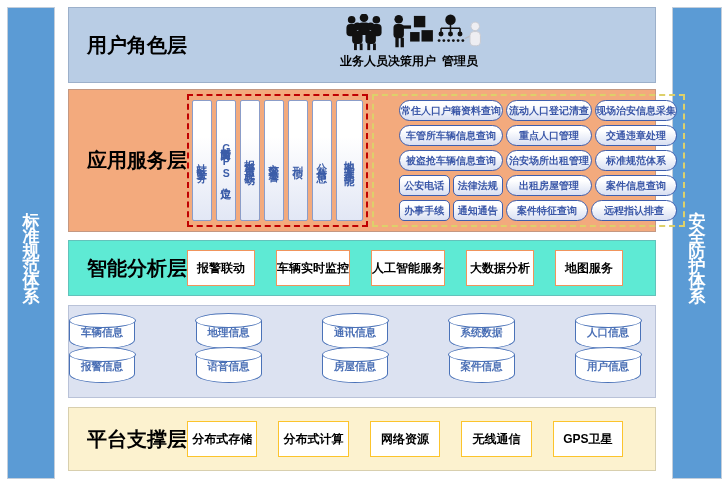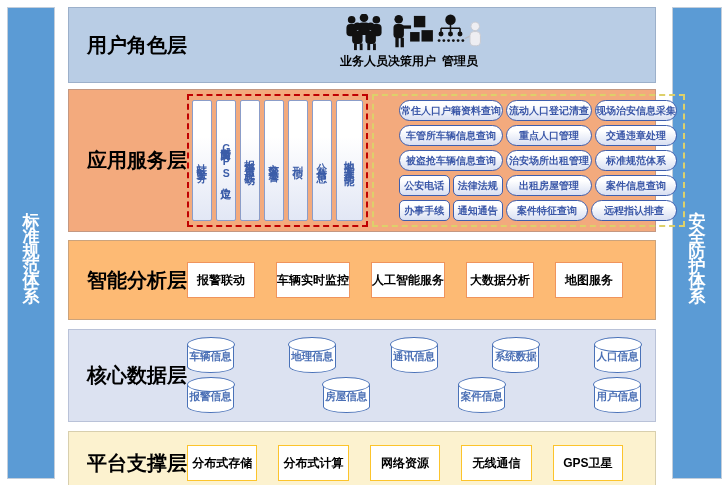--- a/index.html
+++ b/index.html
@@ -72,36 +72,36 @@
     display:flex; align-items:center; justify-content:center;
     font-size:10px; font-weight:bold; color:#3a57a8; white-space:nowrap; overflow:hidden;
   }
   .pill.c1 { flex:0 0 104px; }
   .pill.c2 { flex:0 0 86px; }
   .pill.c3 { flex:1; }
   .pair { flex:0 0 104px; display:flex; gap:3px; }
   .pill.small { flex:1; border-radius:5px; }
 
   
-  .layer.analysis { height:80px; background:#fdba74; margin-bottom:9px; }
+  .layer.analysis { height:56px; background:#5eead4; margin-bottom:9px; }
   .hboxes { flex:1; display:flex; gap:21px; padding-right:32px; }
   .obox, .ybox {
     flex:1; height:36px; background:#ffffff;
     display:flex; align-items:center; justify-content:center;
     font-size:12px; font-weight:bold; color:#000; white-space:nowrap;
     box-sizing:border-box;
   }
   .obox { border:1.5px solid #f0945c; }
 
   
   .layer.data { height:93px; background:#dce2f1; border-color:#b9c2d8; margin-bottom:9px; }
   .cyl-grid { flex:1; display:flex; flex-direction:column; gap:5px; padding:2px 14px 2px 0; }
   .cyl-row { display:flex; justify-content:space-between; }
   .cylinder {
-    position:relative; box-sizing:border-box; width:47px; height:28px; margin-top:7px;
+    position:relative; box-sizing:border-box; width:66px; height:28px; margin-top:1px;
     background:#ffffff; border:1.5px solid #4a72b8; border-top:none;
     border-radius:0 0 33px 33px / 0 0 9px 9px;
   }
   .cylinder::before {
     content:""; position:absolute; left:-1.5px; right:-1.5px; top:-8px; height:15px;
     box-sizing:border-box; background:#ffffff; border:1.5px solid #4a72b8; border-radius:50%;
   }
   .cylinder span {
     position:relative; z-index:1; display:block; text-align:center; margin-top:5px;
     font-size:10.5px; font-weight:bold; color:#4a6fb5; white-space:nowrap;
@@ -266,21 +266,20 @@
     <div class="hboxes">
       <div class="obox">报警联动</div>
       <div class="obox">车辆实时监控</div>
       <div class="obox">人工智能服务</div>
       <div class="obox">大数据分析</div>
       <div class="obox">地图服务</div>
     </div>
   </div>
 
   <div class="layer data">
-    <div class="layer-title">核心数据层</div>
     <div class="cyl-grid">
       <div class="cyl-row">
         <div class="cylinder">
             <span>车辆信息</span>
           </div>
         <div class="cylinder">
             <span>地理信息</span>
           </div>
         <div class="cylinder">
             <span>通讯信息</span>
@@ -288,20 +287,23 @@
         <div class="cylinder">
             <span>系统数据</span>
           </div>
         <div class="cylinder">
             <span>人口信息</span>
           </div>
       </div>
       <div class="cyl-row">
         <div class="cylinder">
             <span>报警信息</span>
+          </div>
+        <div class="cylinder">
+            <span>语音信息</span>
           </div>
         <div class="cylinder">
             <span>房屋信息</span>
           </div>
         <div class="cylinder">
             <span>案件信息</span>
           </div>
         <div class="cylinder">
             <span>用户信息</span>
           </div>

